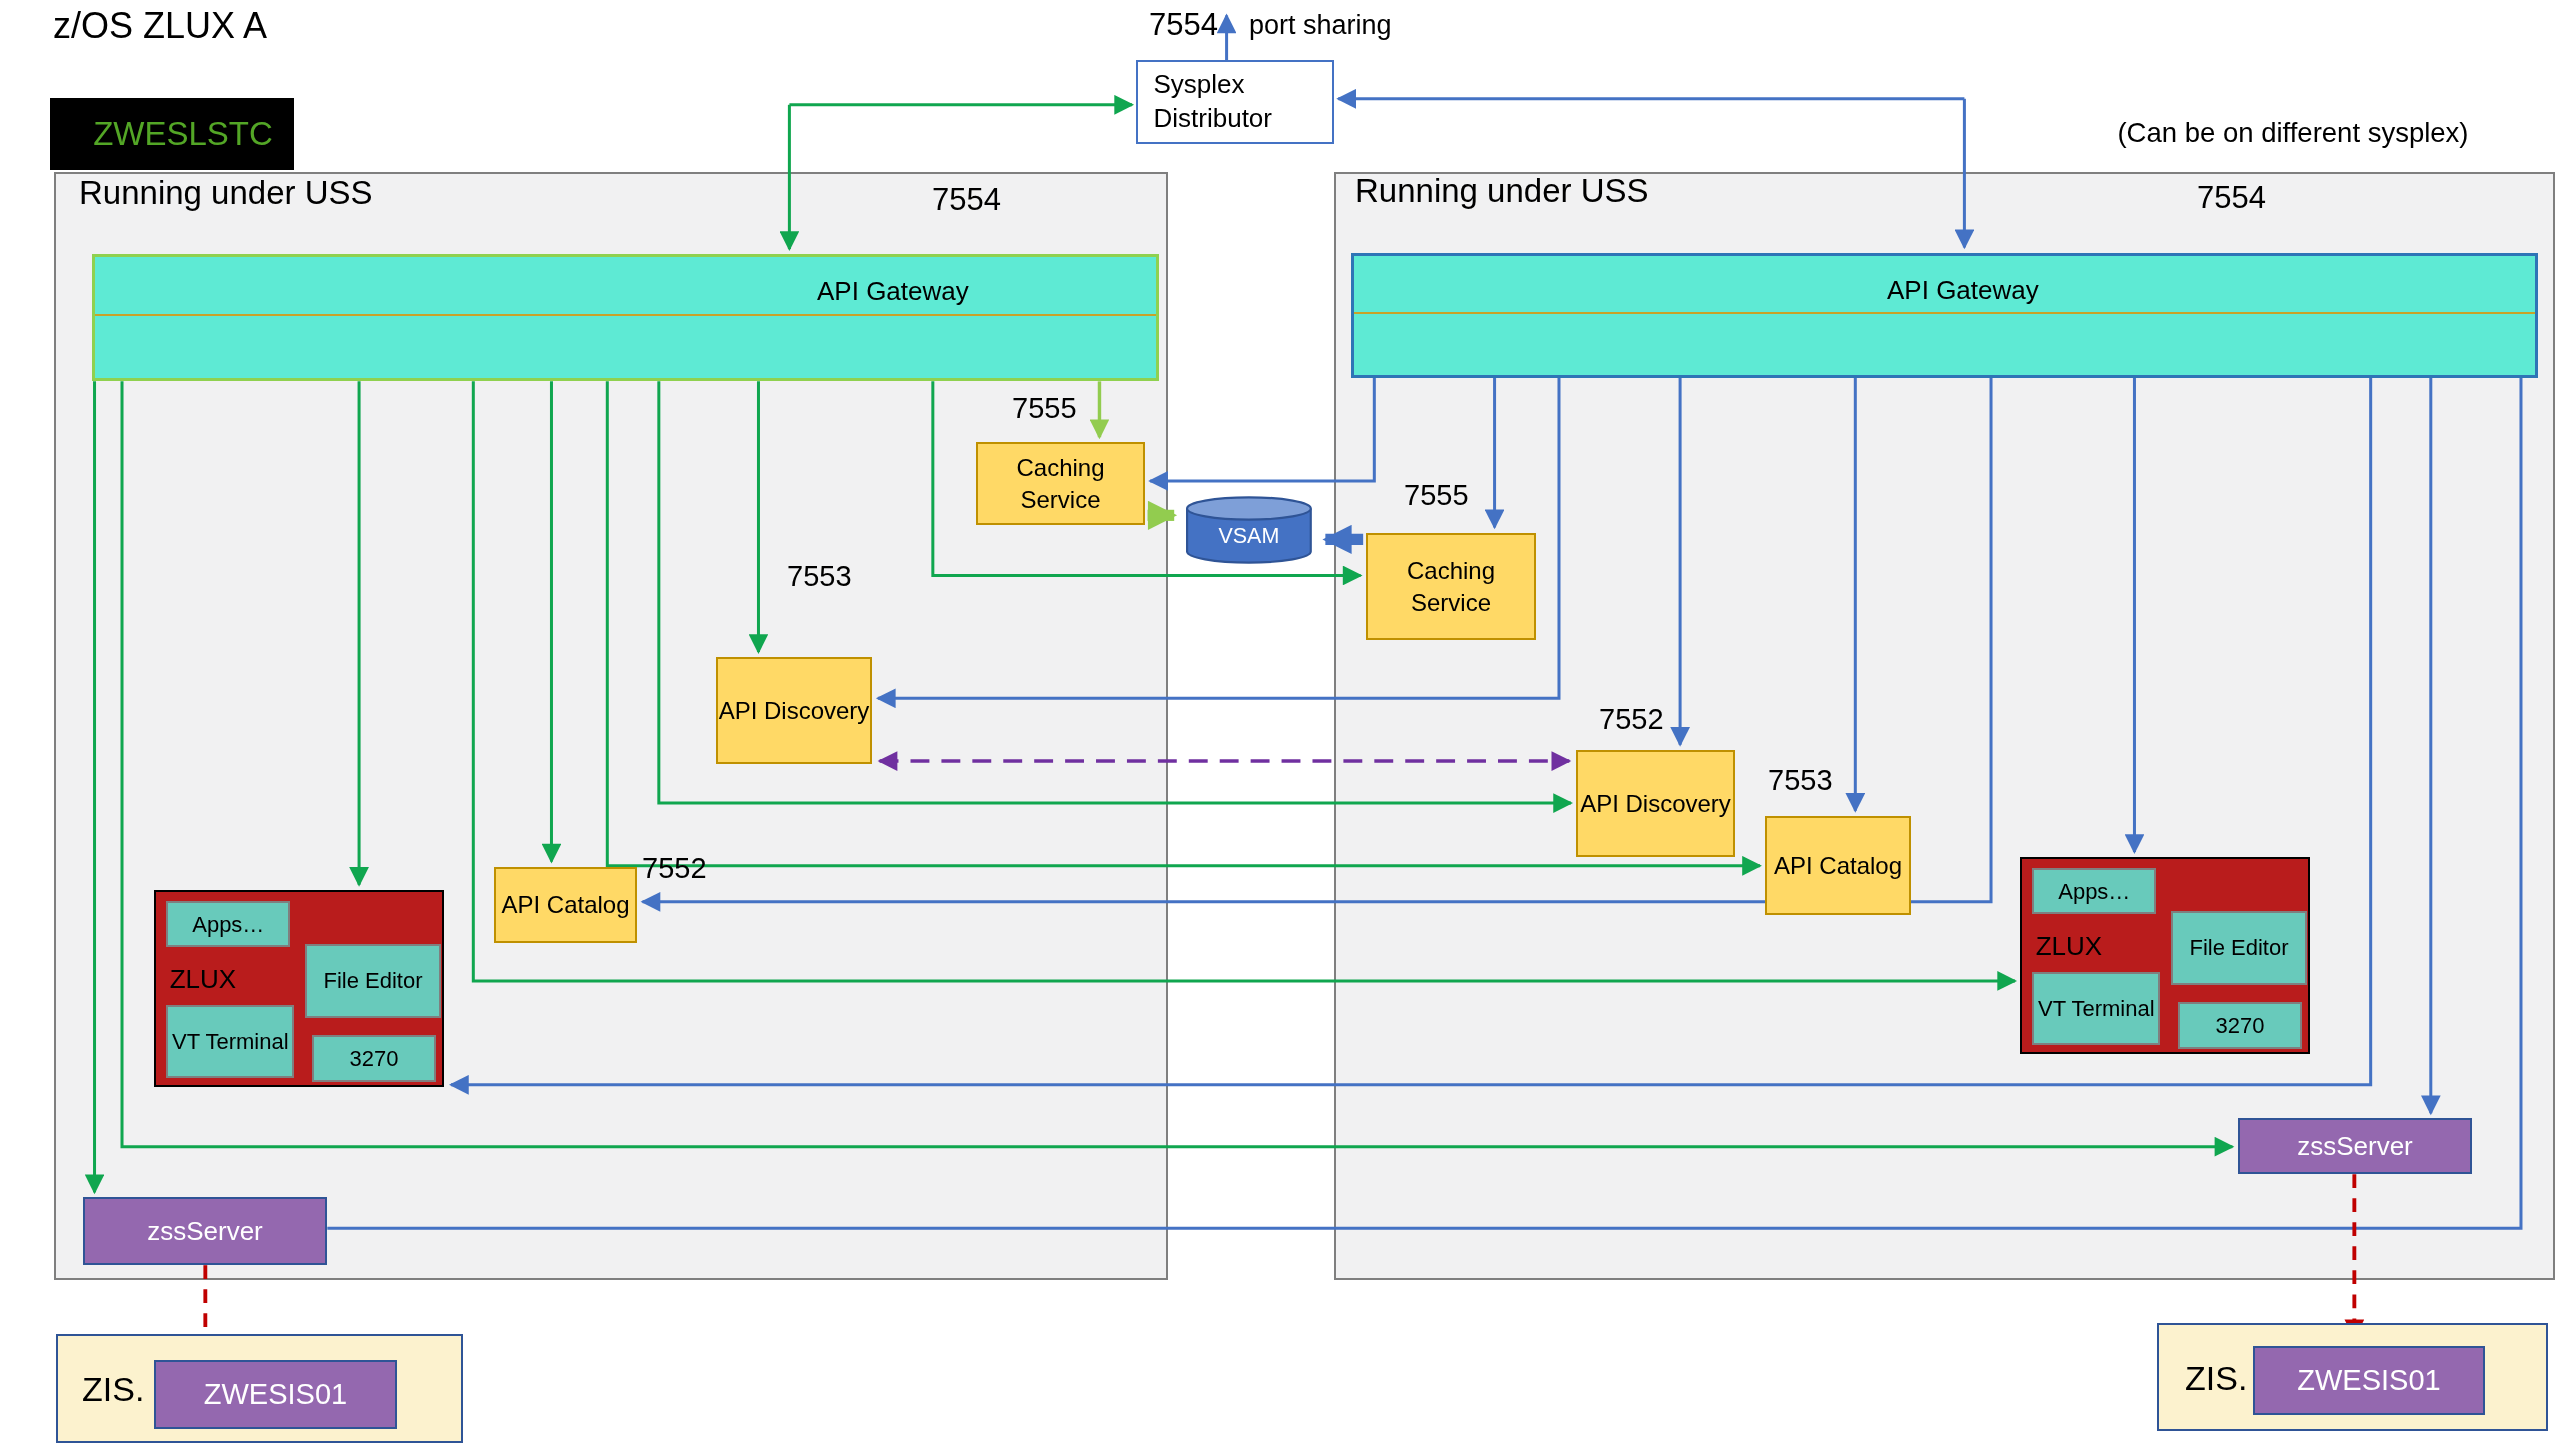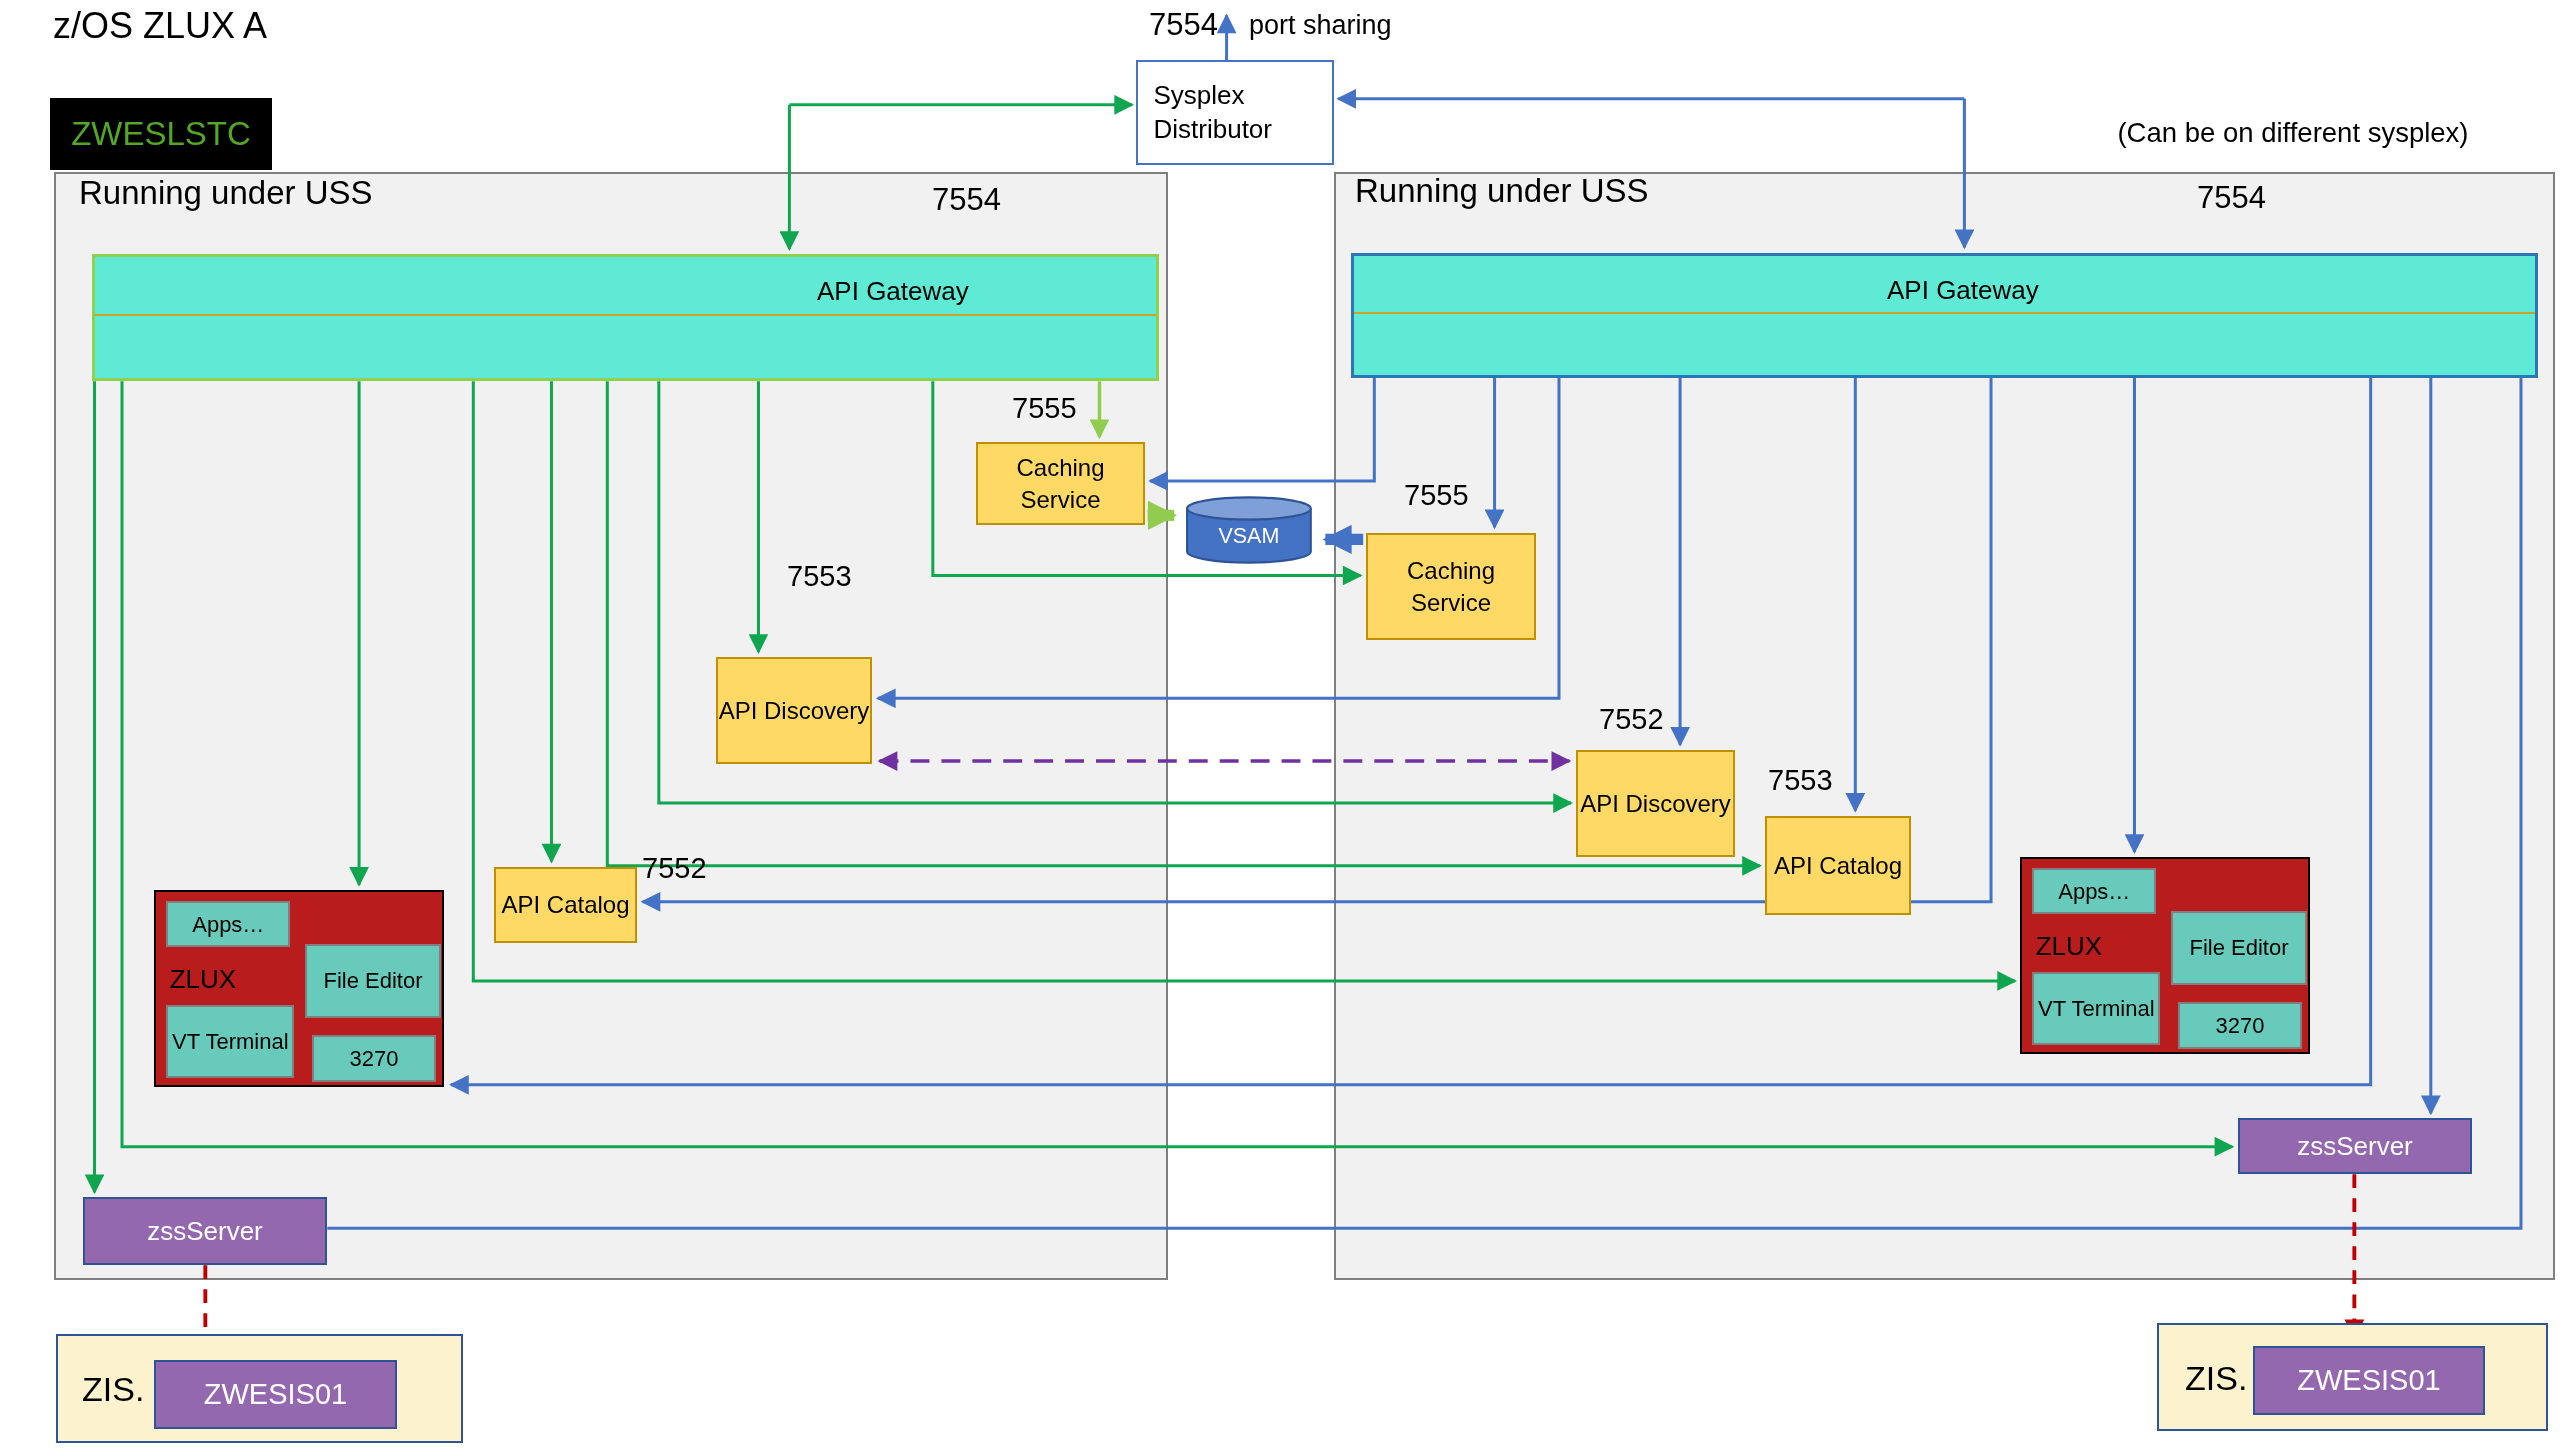--- a/index.html
+++ b/index.html
@@ -110,31 +110,31 @@
     </g>
 
     <g>
       <path d="M1382 592 V642 a72 13 0 0 0 144 0 V592" fill="#4472C4" stroke="#2F5496" stroke-width="2.5"></path>
       <ellipse cx="1454" cy="592" rx="72" ry="13" fill="#7E9FD8" stroke="#2F5496" stroke-width="2.5"></ellipse>
       <text x="1454" y="632" text-anchor="middle" fill="#ffffff" font-size="25" font-family="Liberation Sans, sans-serif">VSAM</text>
     </g>
   </svg>
 
   <div class="title node" style="left:53px;top:5.2px;">z/OS ZLUX A</div>
-  <div class="badge node" style="left:50px;top:98px;width:222px;height:72px;">ZWESLSTC</div>
+  <div class="badge node" style="left:50px;top:98px;width:222px;height:72px;padding-left:22px;">ZWESLSTC</div>
   <div class="abs node" style="left:2044px;top:117px;width:498px;text-align:center;font-size:27.5px;">(Can be on different sysplex)</div>
 
   <div class="abs node" style="left:79px;top:174px;font-size:33px;">Running under USS</div>
   <div class="lbl node" style="left:932px;top:182px;font-size:31px;">7554</div>
   <div class="abs node" style="left:1355px;top:172px;font-size:33px;">Running under USS</div>
   <div class="lbl node" style="left:2197px;top:180px;font-size:31px;">7554</div>
 
   <div class="lbl node" style="left:1149px;top:6.9px;font-size:31px;">7554</div>
   <div class="lbl node" style="left:1249px;top:10.3px;font-size:27px;">port sharing</div>
-  <div class="sysplex node" style="left:1136px;top:60px;width:198px;height:105px;">
+  <div class="sysplex node" style="left:1136px;top:60px;width:198px;height:84px;">
     <span>Sysplex Distributor</span>
   </div>
 
   <div class="gw gw-a node" style="left:92px;top:254px;width:1067px;height:127px;">
     <div class="gw-label" style="left:722px;top:19px;">API Gateway</div>
     <div class="gw-div"></div>
   </div>
   <div class="gw gw-b node" style="left:1351px;top:253px;width:1187px;height:125px;">
     <div class="gw-label" style="left:533px;top:19px;">API Gateway</div>
     <div class="gw-div"></div>

